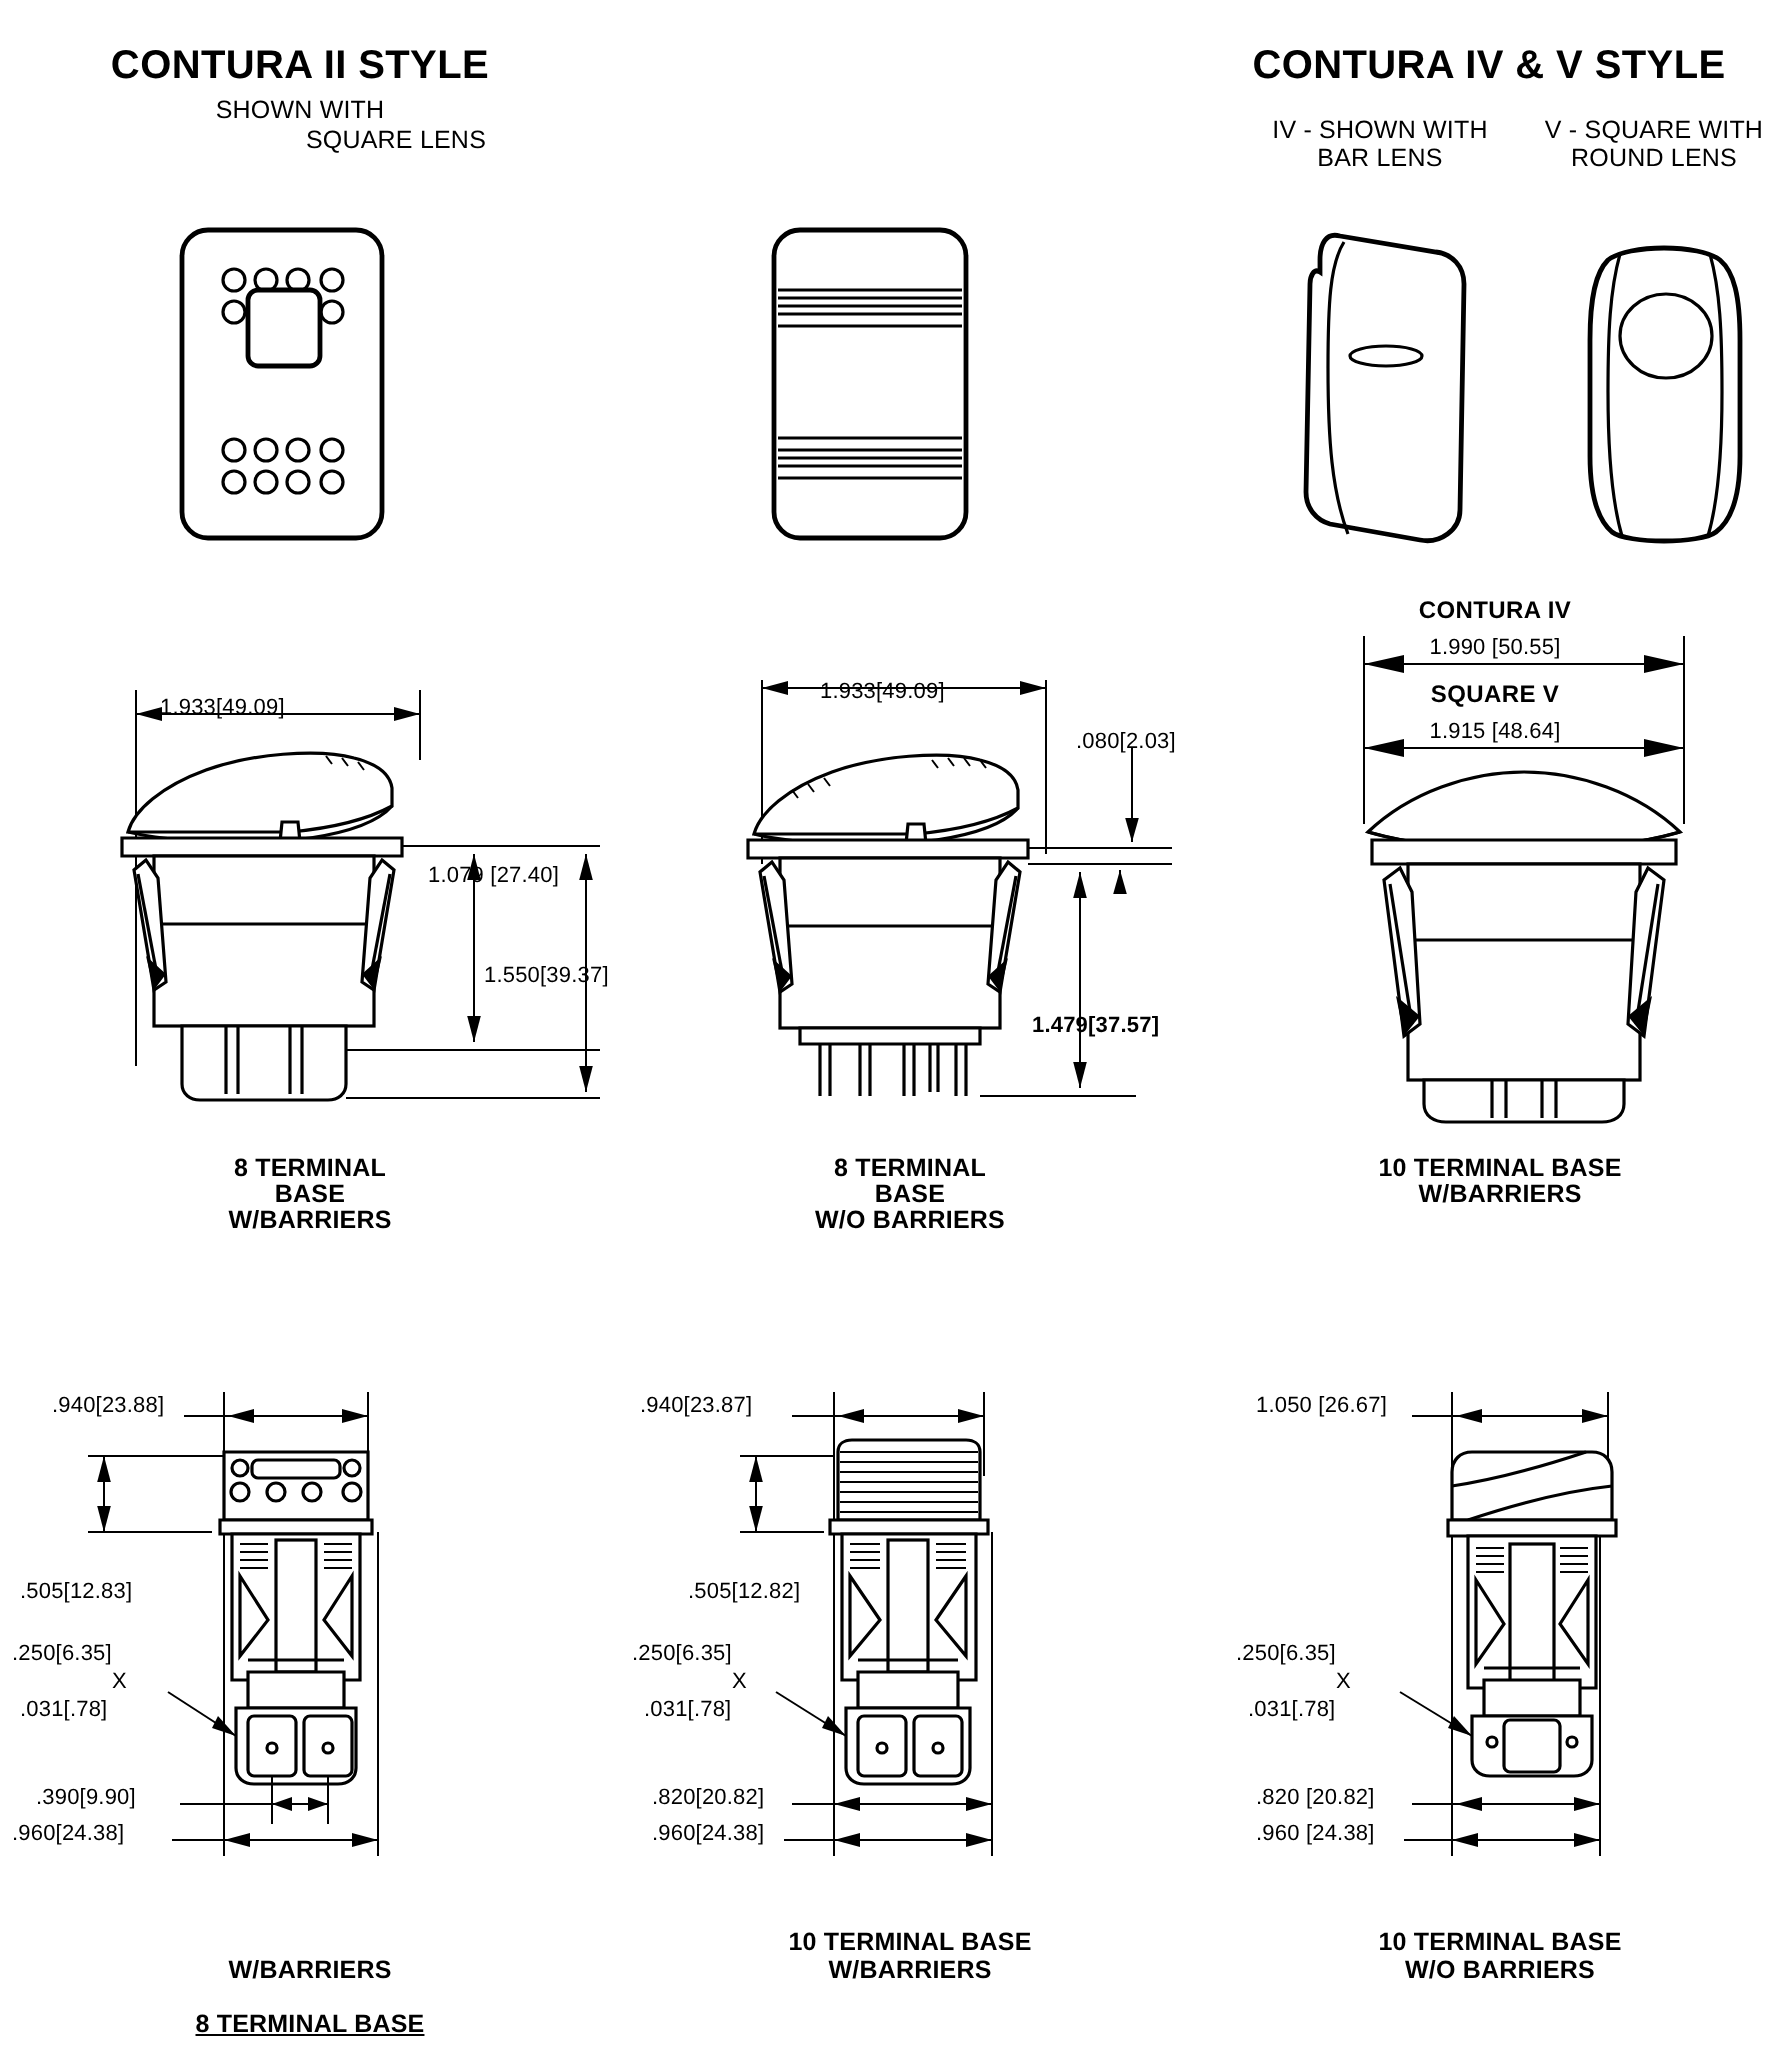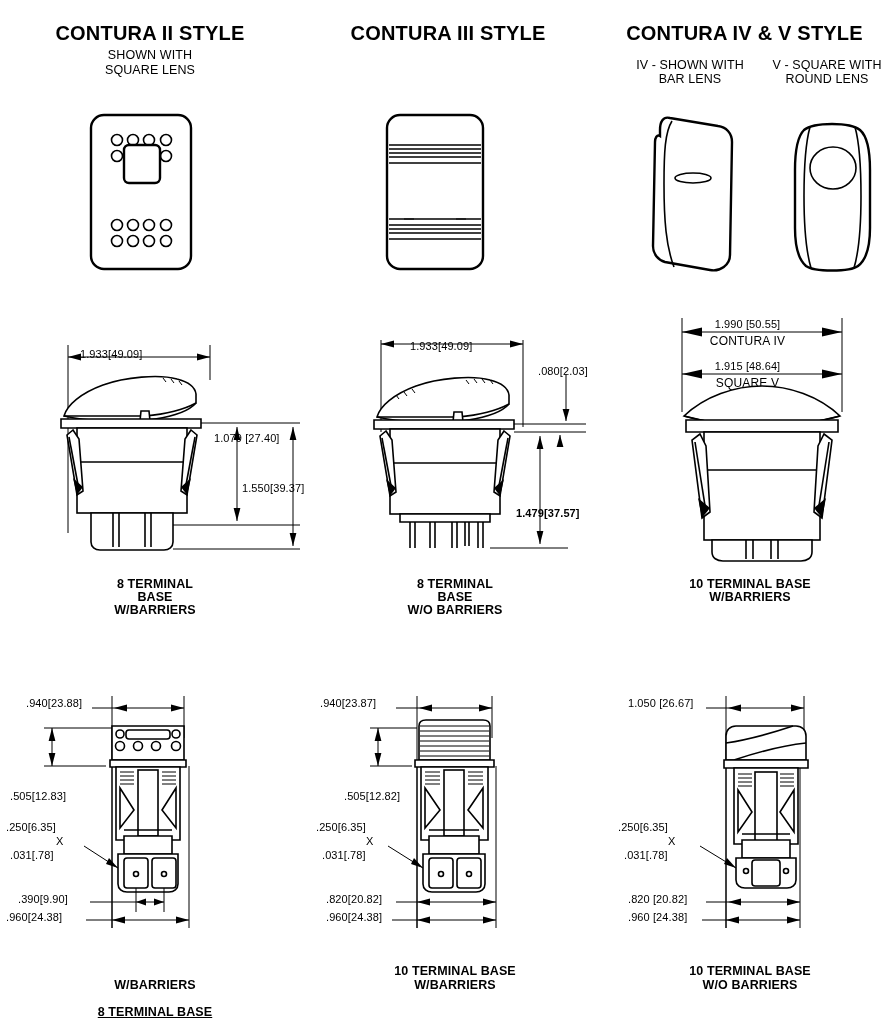--- a/index.html
+++ b/index.html
@@ -22,21 +22,21 @@
   }
   .style-sub{
     font-size:12.5px;font-weight:500;line-height:14px;
     white-space:nowrap;text-align:center;letter-spacing:.1px;
   }
 
   
   .dim{
     font-size:11px;white-space:nowrap;letter-spacing:.1px;line-height:12px;
   }
-  .dimbold{font-size:12px;font-weight:normal;white-space:nowrap;letter-spacing:.2px;margin-top:36px;}
+  .dimbold{font-size:12px;font-weight:bold;white-space:nowrap;letter-spacing:.2px;}
 
   
   .caption{
     font-size:12.5px;font-weight:bold;line-height:13.5px;
     text-align:center;white-space:nowrap;letter-spacing:.1px;
   }
 
   
   svg{display:block;overflow:visible;}
   .ln{stroke:#000;fill:none;}
@@ -45,23 +45,22 @@
   .thick{stroke-width:2.4;}
   .fillw{fill:#fff;}
 </style>
 </head>
 <body>
 
 <div class="sheet">
 
   <div class="abs style-title" style="left:0;top:22px;width:300px;">CONTURA II STYLE</div>
   <div class="abs style-sub" style="left:0;top:48px;width:300px;">SHOWN WITH</div>
-  <div class="abs style-sub" style="left:0;top:63px;width:300px;">SQUARE LENS</div>
-
-  <div class="abs style-title" style="left:298px;top:22px;width:300px;">CONTURA III STYLE</div>
+  <div class="abs style-sub" style="left:0;top:63px;width:300px;padding-left:48px;">SQUARE LENS</div>
+
 
   <div class="abs style-title" style="left:596px;top:22px;width:297px;">CONTURA IV &amp; V STYLE</div>
   <div class="abs style-sub" style="left:620px;top:58px;width:140px;">IV - SHOWN WITH</div>
   <div class="abs style-sub" style="left:620px;top:72px;width:140px;">BAR LENS</div>
   <div class="abs style-sub" style="left:762px;top:58px;width:130px;">V - SQUARE WITH</div>
   <div class="abs style-sub" style="left:762px;top:72px;width:130px;">ROUND LENS</div>
 
   <svg class="abs" style="left:88px;top:112px;" width="106" height="160" viewBox="0 0 106 160">
     <rect class="ln thick fillw" x="3" y="3" width="100" height="154" rx="13" ry="13"></rect>
 

